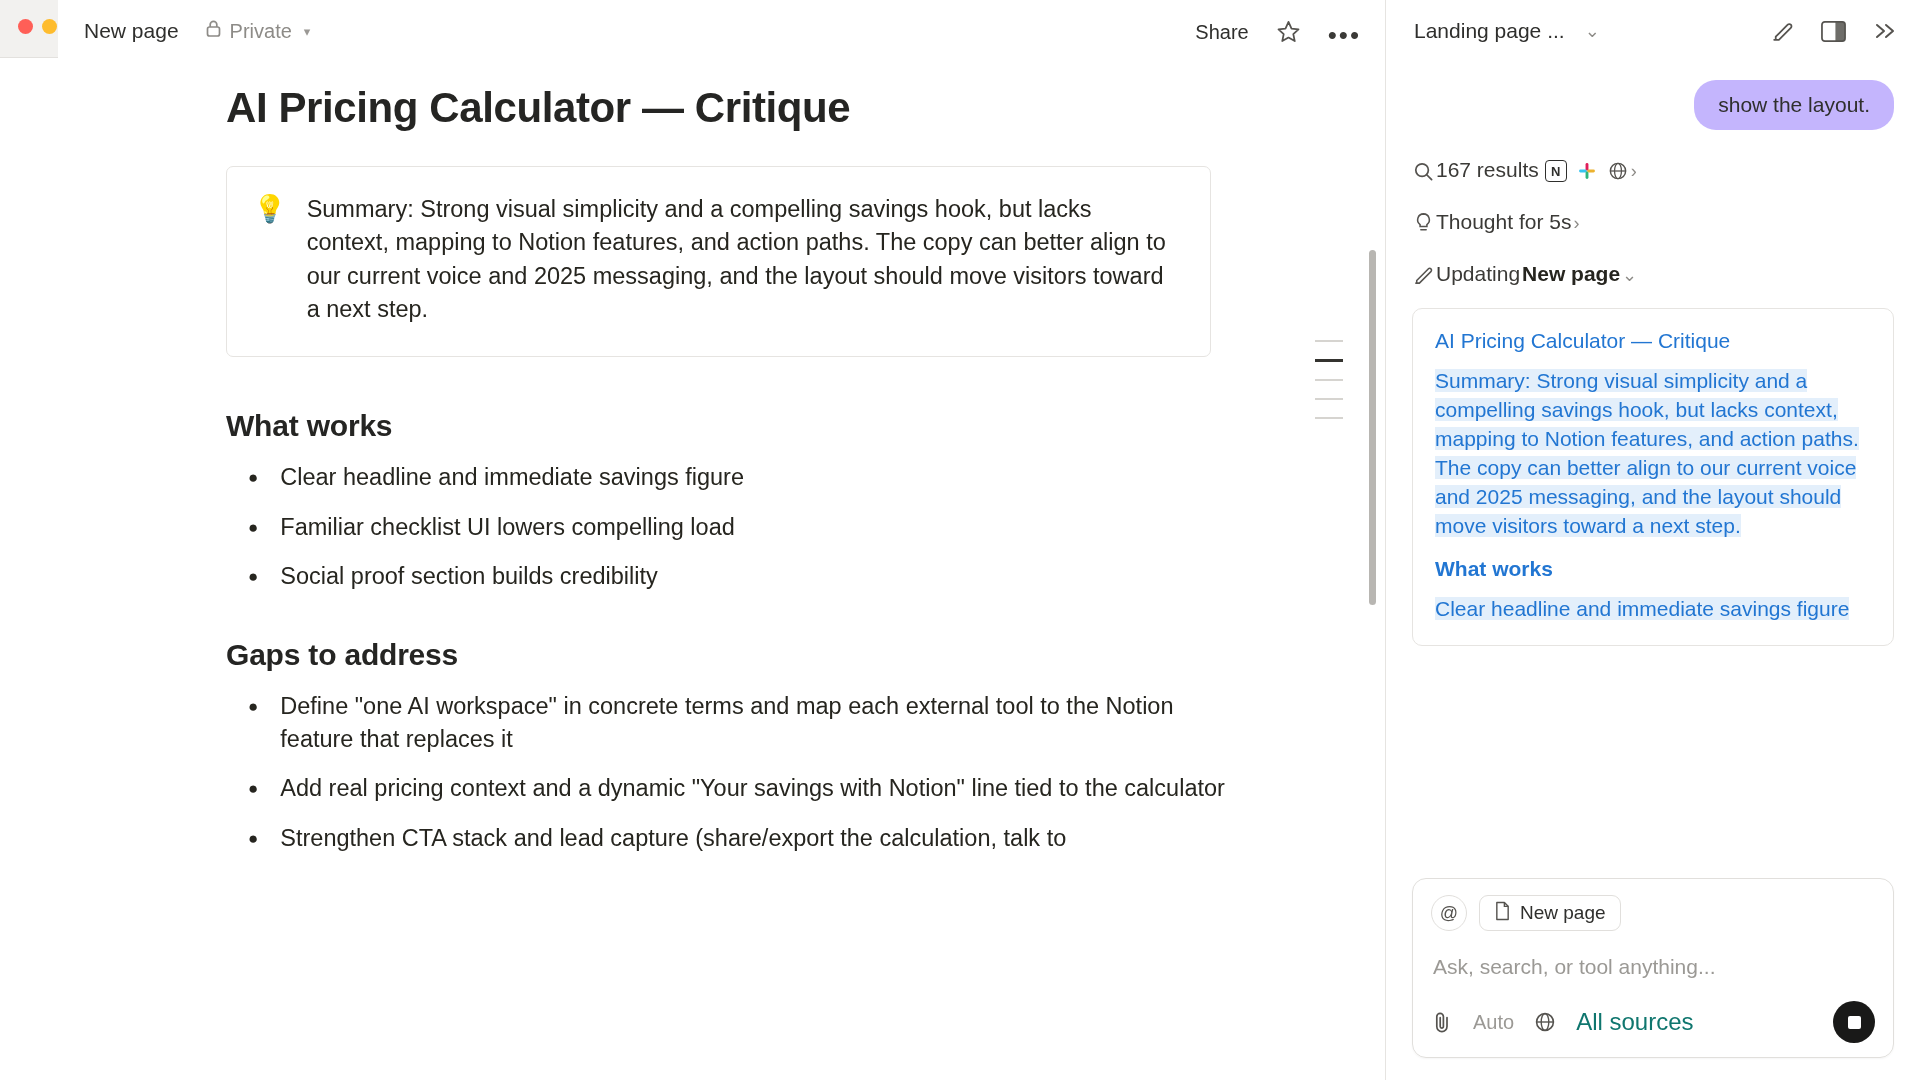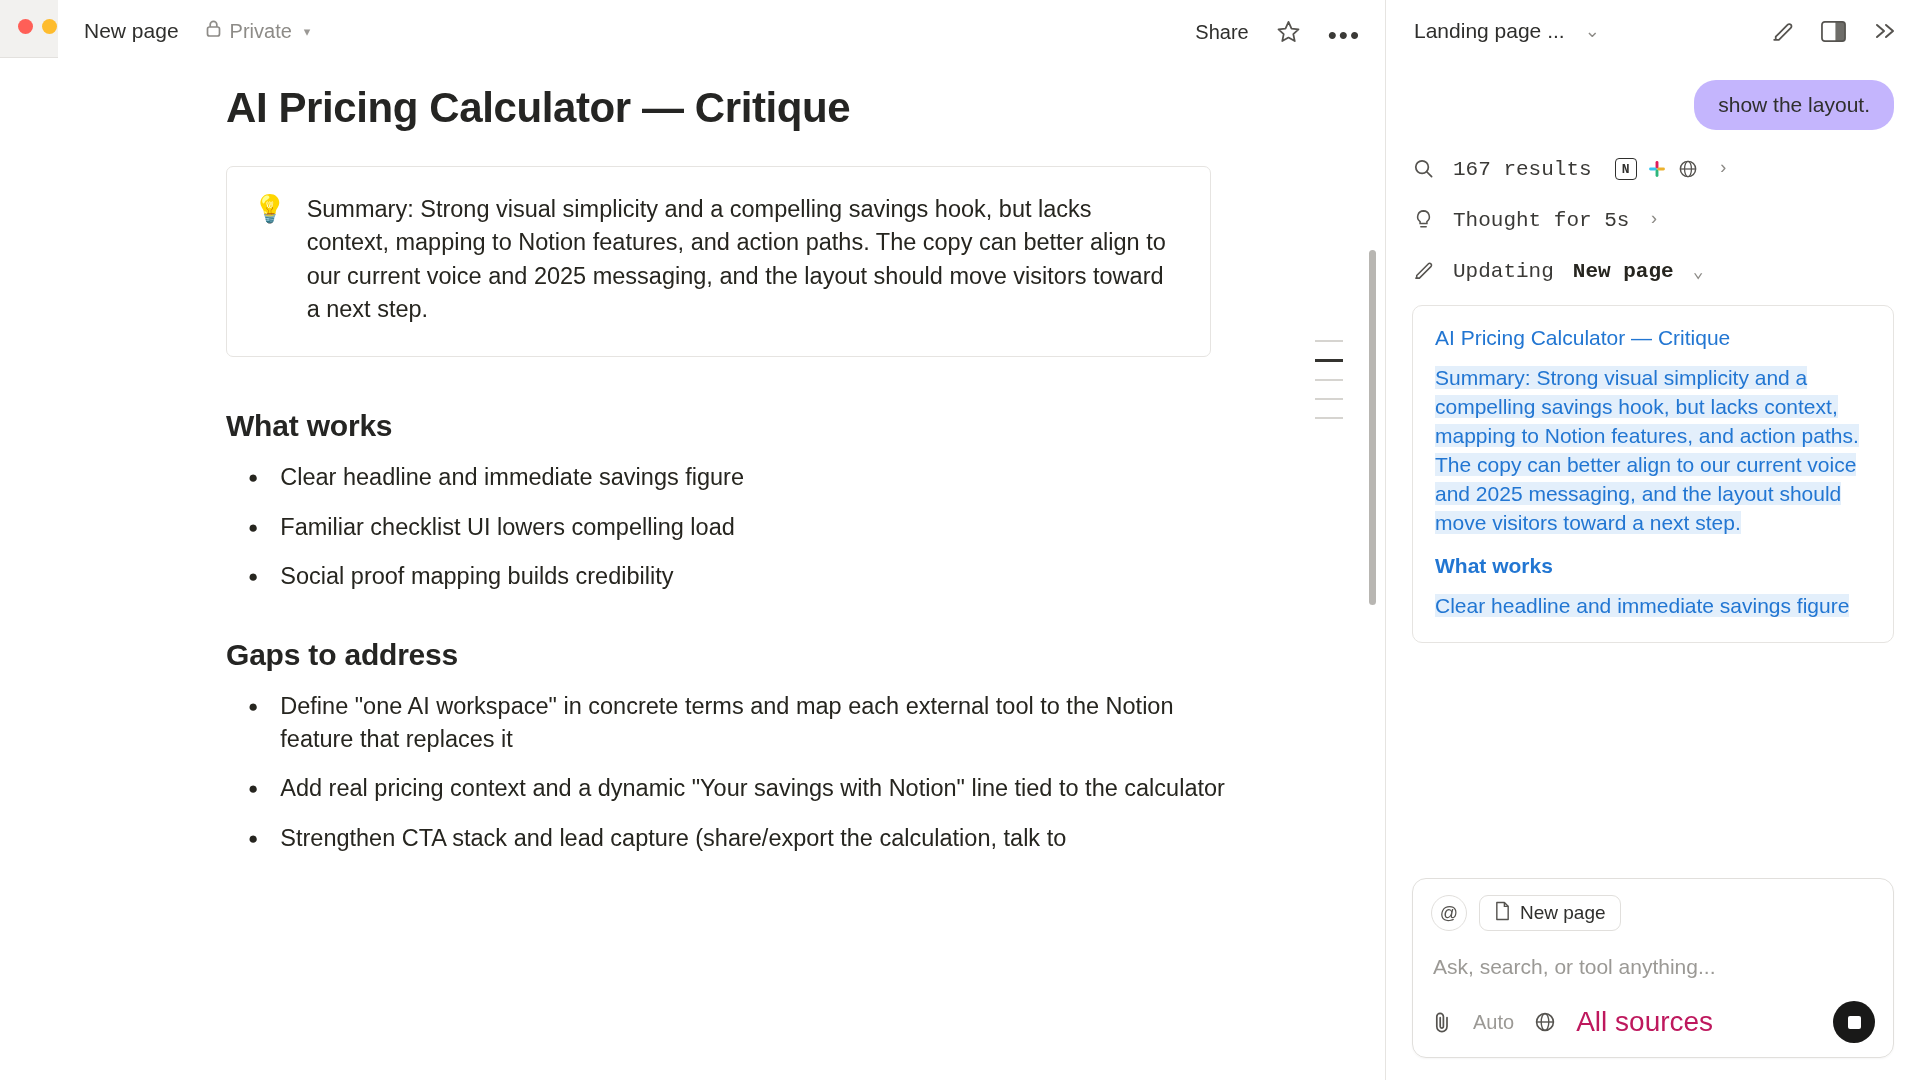--- a/index.html
+++ b/index.html
@@ -165,23 +165,23 @@
   .user-bubble {
     margin: 18px 0 0 auto;
     background: #c4b5fd;
     border-radius: 22px;
     padding: 13px 24px;
     font-size: 21px; color: #2f2f2d;
     width: fit-content; max-width: 420px;
   }
 
   .ai-row {
-    display: flex; align-items: flex-start; gap: 19px;
+    display: flex; align-items: flex-end; gap: 2px;
     margin-top: 28px;
-    font-size: 21px; color: #3b3a37; font-family: Liberation Mono, monospace;
+    font-size: 21px; color: #3b3a37;
   }
   .ai-row .leading { width: 22px; display: flex; justify-content: center; color: #55534f; }
   .src-icons { display: flex; align-items: center; gap: 9px; margin-left: 4px; }
   .src-badge {
     width: 22px; height: 22px; border-radius: 4px;
     display: flex; align-items: center; justify-content: center;
     font-size: 14px; font-weight: 700;
   }
   .src-notion { background: #fff; border: 1.5px solid #2f2f2d; color: #2f2f2d; font-size: 13px; }
   .src-slack { background: #fff; }
@@ -228,21 +228,21 @@
     padding: 0 14px; font-size: 19px; color: #2f2f2d;
   }
   .composer-input {
     margin: 24px 2px 22px 2px;
     font-size: 21px; color: #9b9995;
   }
   .composer-bottom {
     display: flex; align-items: center; gap: 20px;
   }
   .auto-label { font-size: 20px; color: #9b9995; }
-  .sources-label { font-size: 28px; color: #be185d; }
+  .sources-label { font-size: 24px; color: #0f766e; }
   .stop-btn {
     margin-left: auto;
     width: 42px; height: 42px; border-radius: 50%;
     background: #191918; display: flex;
     align-items: center; justify-content: center;
   }
   .stop-sq { width: 13px; height: 13px; background: #fff; border-radius: 2px; }
 </style>
 </head>
 <body>
@@ -320,21 +320,21 @@
           <li>
               <span class="bullet">●</span>
               <span>Clear headline and immediate savings figure</span>
             </li>
           <li>
               <span class="bullet">●</span>
               <span>Familiar checklist UI lowers compelling load</span>
             </li>
           <li>
               <span class="bullet">●</span>
-              <span>Social proof mapping builds credibility</span>
+              <span>Social proof section builds credibility</span>
             </li>
         </ul>
 
         <h2 class="doc-h2">Gaps to address</h2>
         <ul class="doc-list gaps-list">
           <li>
               <span class="bullet">●</span>
               <span>Define "one AI workspace" in concrete terms and map each external tool to the Notion feature that replaces it</span>
             </li>
           <li>

